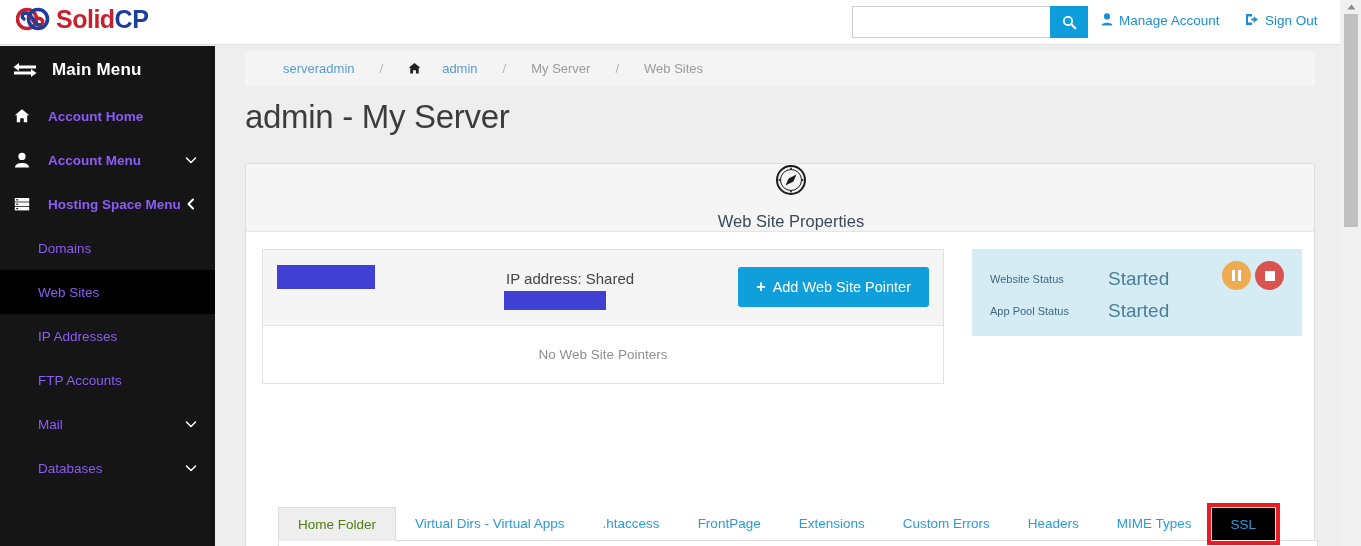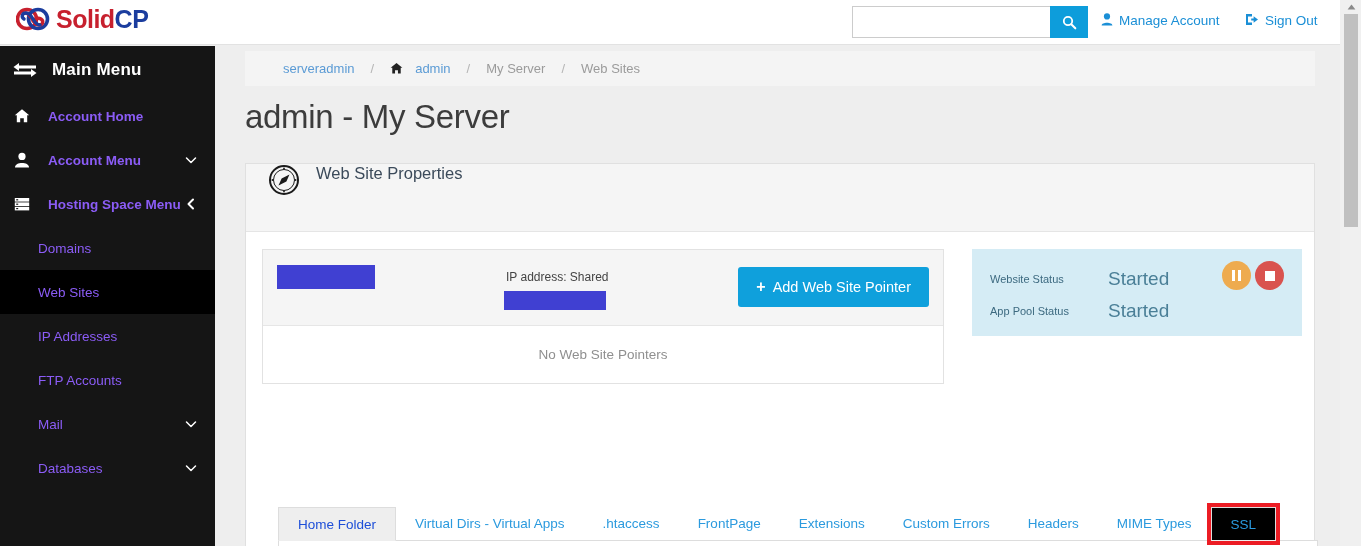--- a/index.html
+++ b/index.html
@@ -106,21 +106,21 @@
     position: absolute; left: 215px; top: 46px;
     width: 1125px; height: 500px;
     background: #eeeeee;
     overflow: hidden;
   }
   .breadcrumb {
     position: absolute; left: 30px; top: 5px;
     width: 1070px; height: 35px;
     background: #f4f4f4;
     display: flex; align-items: center;
-    padding-left: 38px; gap: 7px;
+    padding-left: 38px; gap: 16px;
     font-size: 13px;
   }
   .bc-item { color: #9b9b9b; white-space: nowrap; }
   .bc-item.link { color: #5b9bd5; cursor: pointer; }
   .bc-sep { color: #b5b5b5; margin: 0 9px; }
   .bc-home { margin-right: 5px; display: inline-flex; align-items: center; }
   .bc-home svg { width: 13px; height: 13px; }
 
   .page-title {
     position: absolute; left: 30px; top: 52px;
@@ -130,22 +130,22 @@
 
   .panel {
     position: absolute; left: 30px; top: 117px;
     width: 1070px; height: 420px;
     background: #ffffff;
     border: 1px solid #e0e0e0;
   }
   .panel-head {
     height: 68px; background: #f5f5f5;
     border-bottom: 1px solid #e5e5e5;
-    display: flex; align-items: flex-start;
-    padding-left: 22px; gap: 16px;
+    display: flex; align-items: center;
+    padding-left: 22px; gap: 16px; flex-direction: column;
   }
   .panel-head .compass { width: 32px; height: 32px; flex: none; }
   .panel-head .ph-title { font-size: 16.5px; color: #3b4a5a; }
 
   
   .inner {
     position: absolute; left: 16px; top: 85px;
     width: 1040px;
   }
   .ptr-box {
@@ -160,21 +160,21 @@
     position: relative;
   }
   .redact {
     position: absolute;
     background: #4040d2;
   }
   #redact-site { left: 14px; top: 15px; width: 98px; height: 24px; }
   #redact-ip { left: 241px; top: 41px; width: 102px; height: 19px; }
   .ip-label {
     position: absolute; left: 243px; top: 20px;
-    font-size: 12px; color: #444;
+    font-size: 15px; color: #444;
     white-space: nowrap;
   }
   .add-ptr-btn {
     position: absolute; right: 14px; top: 17px;
     height: 40px; padding: 0 18px;
     background: #0fa0dc; color: #fff;
     border: none; border-radius: 3px;
     font-size: 14.5px; cursor: pointer;
     font-family: "Liberation Sans", sans-serif;
     display: flex; align-items: center; gap: 7px;
@@ -226,21 +226,21 @@
     display: flex; align-items: center;
     color: #2b9ade; font-size: 13.5px;
     cursor: pointer; white-space: nowrap;
     position: relative;
   }
   .tab.active {
     background: #eeeeee;
     border: 1px solid #dddddd;
     border-bottom: 1px solid #eeeeee;
     margin-bottom: -1px;
-    color: #1d4ed8;
+    color: #4d7c0f;
   }
   .tab.highlight {
     background: #000000;
     border: 1px solid #dddddd;
     border-bottom: 1px solid #eeeeee;
     margin-bottom: -1px;
     color: #2b9ade;
     outline: 4px solid #ec1c24;
     outline-offset: 0px;
     z-index: 5;

